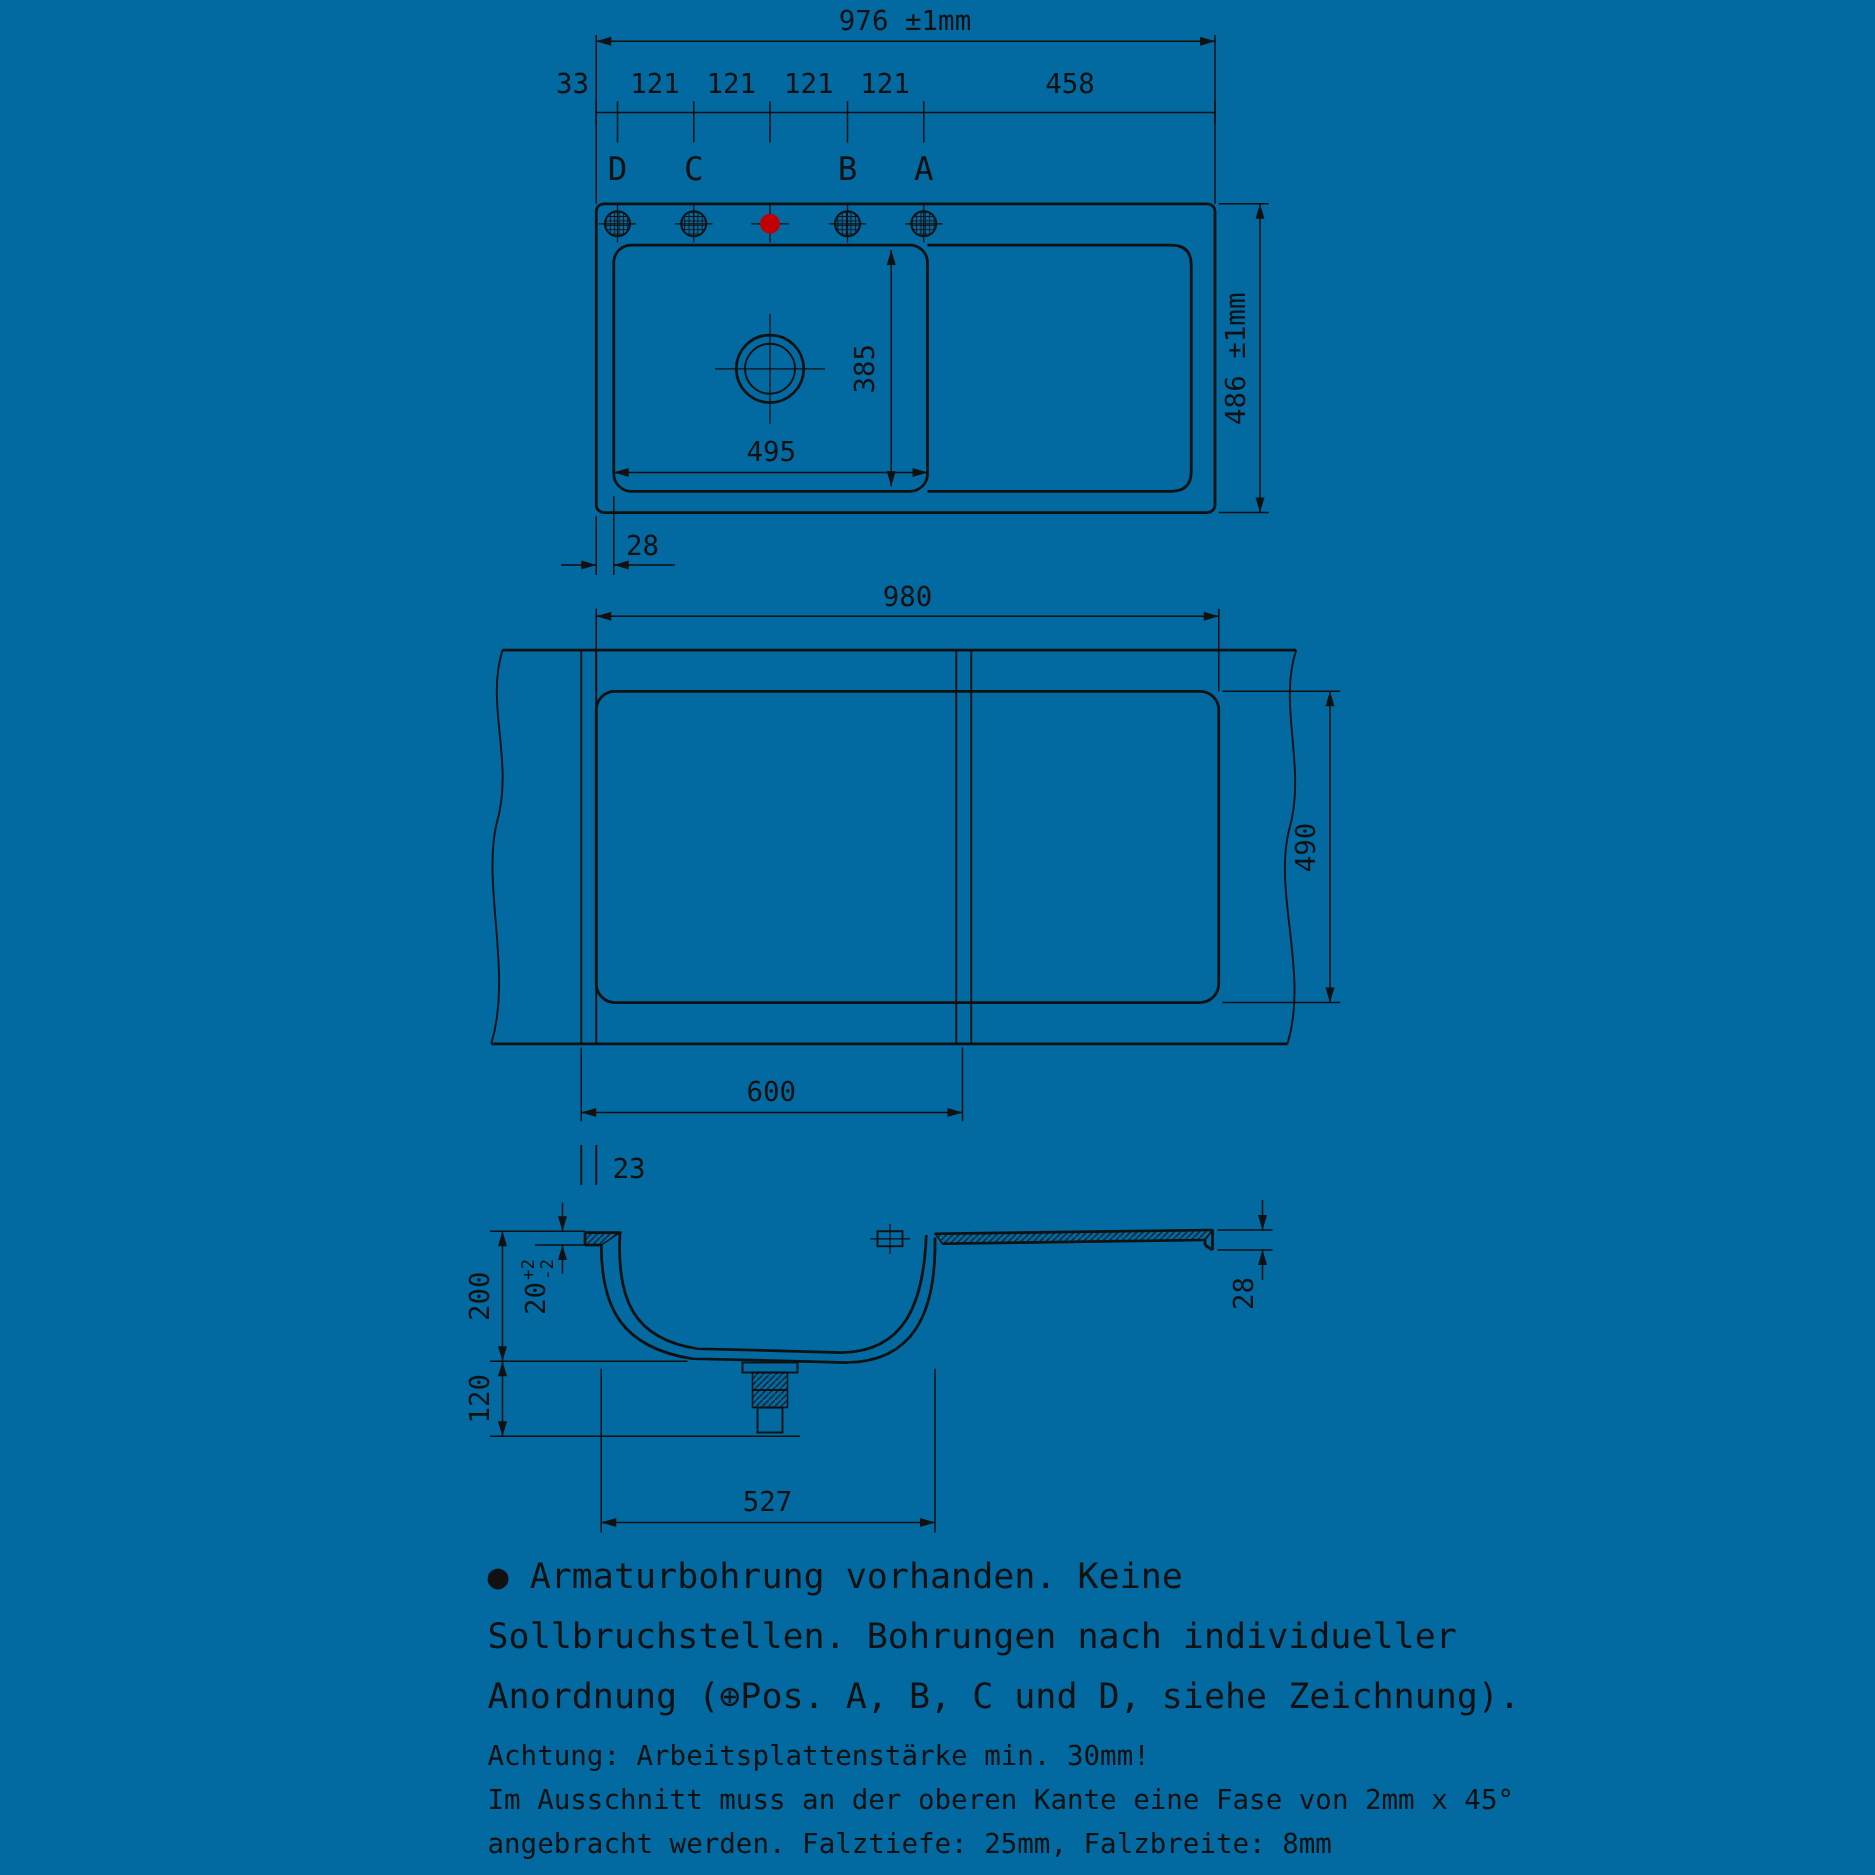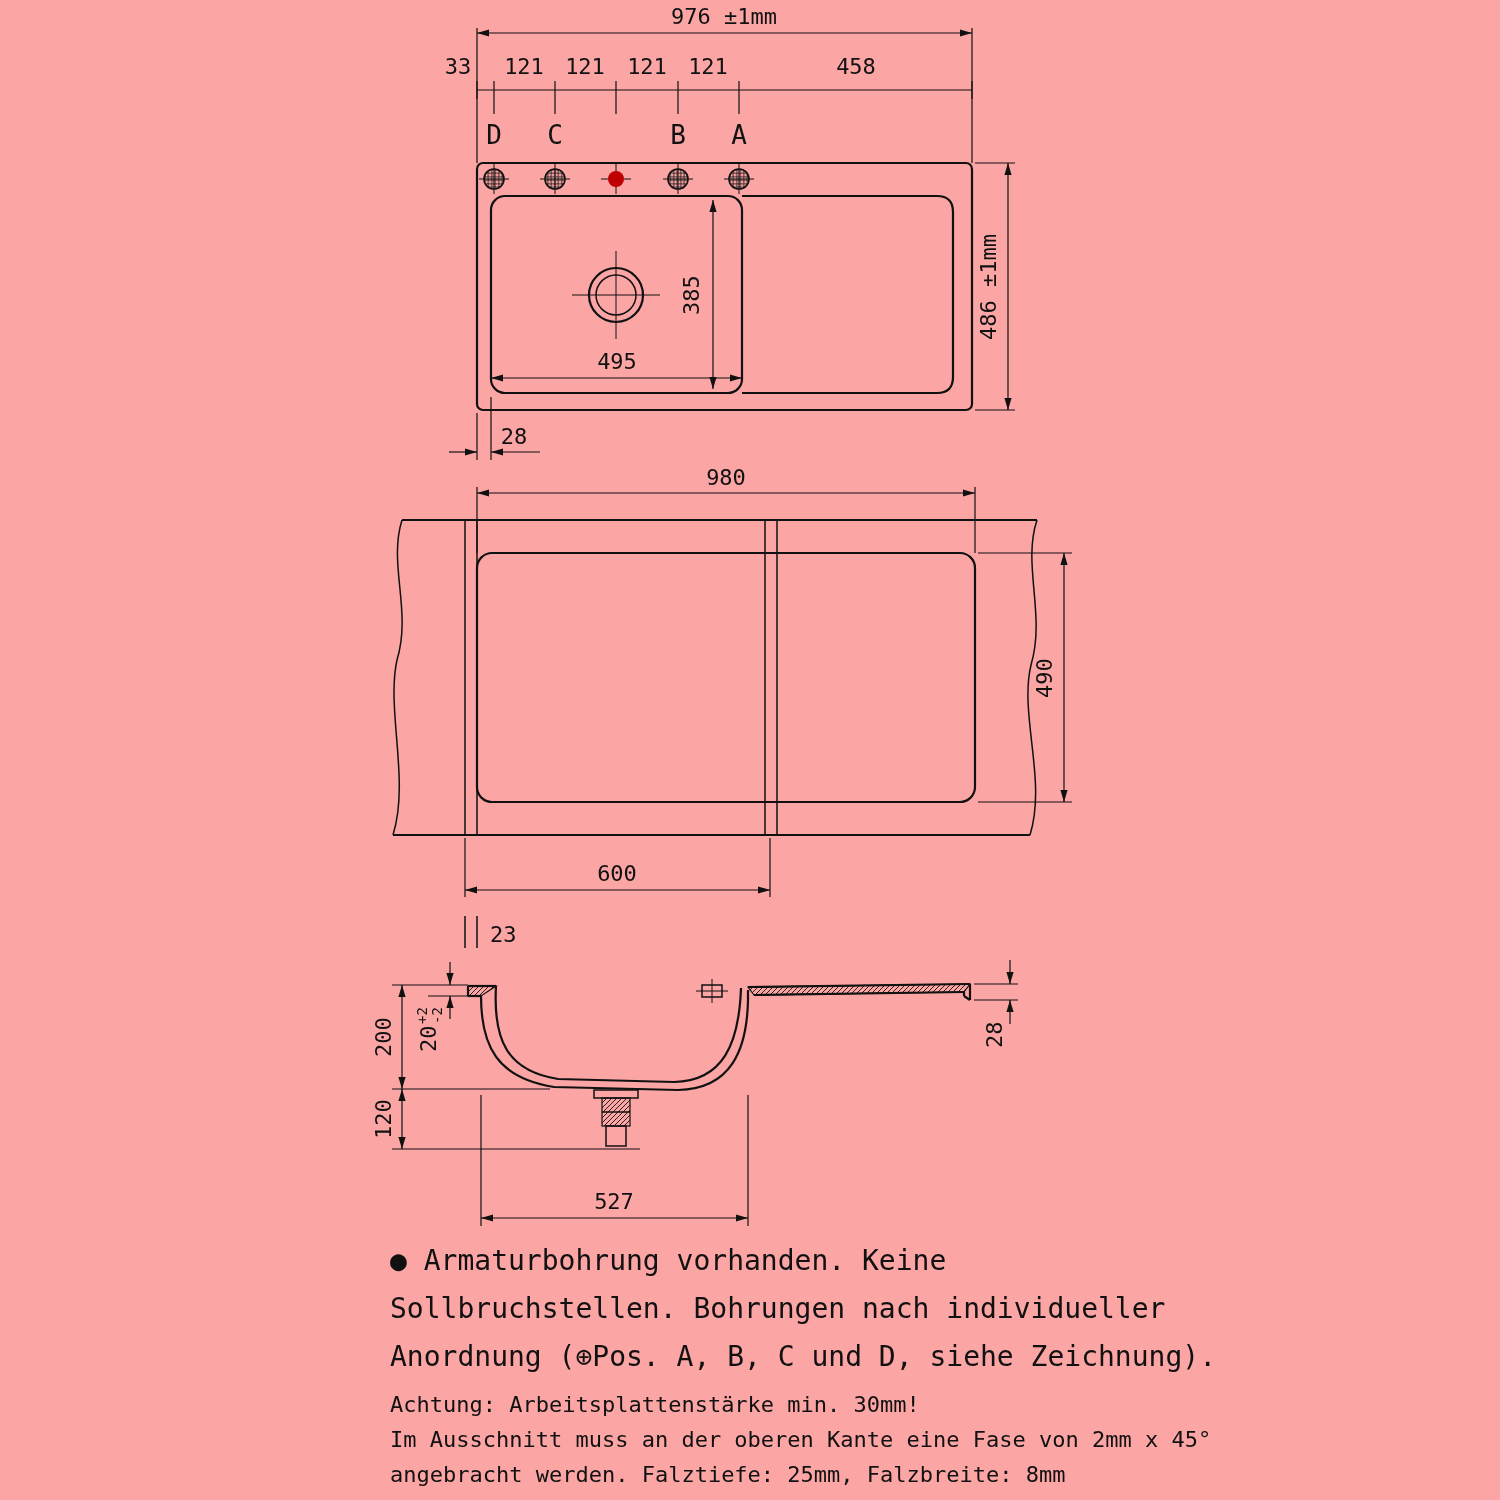--- a/index.html
+++ b/index.html
@@ -1,16 +1,16 @@
 <!DOCTYPE html>
 <html><head>
 <meta charset="utf-8">
 <style>
   html,body{margin:0;padding:0;background:#ffffff;}
-  .page{width:1500px;height:1500px;position:relative;background:#fca5a5;overflow:hidden;}
+  .page{width:1500px;height:1500px;position:relative;background:#0369a1;overflow:hidden;}
   svg{display:block;}
   text{fill:#111111;}
   .dim{font:22px "DejaVu Sans Mono", monospace;}
   .letter{font:26px "DejaVu Sans Mono", monospace;}
   .tol{font:14px "DejaVu Sans Mono", monospace;}
   .note-main{font:28px "DejaVu Sans Mono", monospace;}
   .note-small{font:22px "DejaVu Sans Mono", monospace;}
   .s2{stroke:#111;stroke-width:2.2;fill:none;}
   .s15{stroke:#111;stroke-width:1.5;fill:none;}
   .dl{stroke:#111;stroke-width:1.2;fill:none;}

